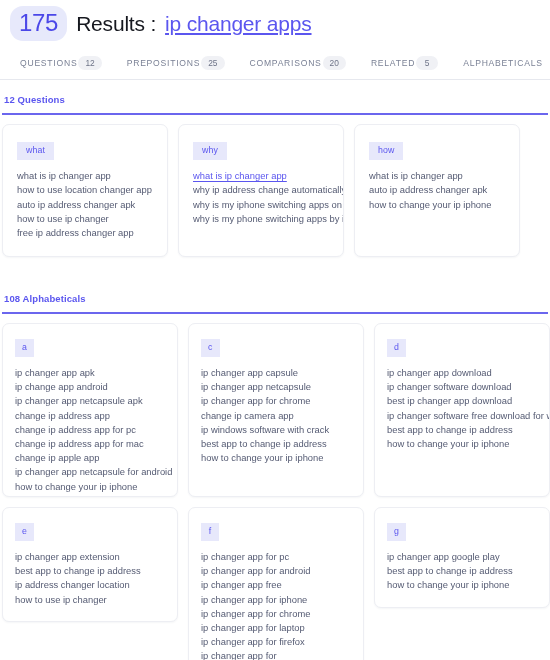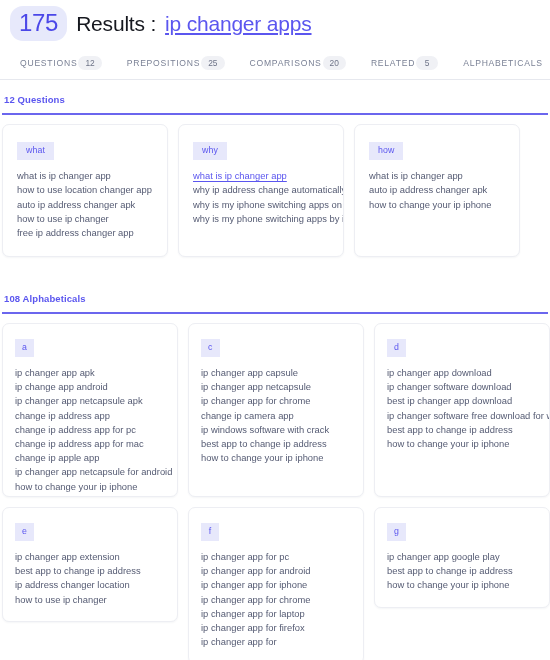--- a/index.html
+++ b/index.html
@@ -275,20 +275,21 @@
           <li class="suggestion">ip address changer location</li>
           <li class="suggestion">how to use ip changer</li>
         </ul>
       </div>
 
       <div class="card alpha">
         <span class="chip letter">f</span>
         <ul class="suggestions">
           <li class="suggestion">ip changer app for pc</li>
           <li class="suggestion">ip changer app for android</li>
+          <li class="suggestion">ip changer app free</li>
           <li class="suggestion">ip changer app for iphone</li>
           <li class="suggestion">ip changer app for chrome</li>
           <li class="suggestion">ip changer app for laptop</li>
           <li class="suggestion">ip changer app for firefox</li>
           <li class="suggestion">ip changer app for</li>
 
         </ul>
       </div>
 
       <div class="card alpha">

